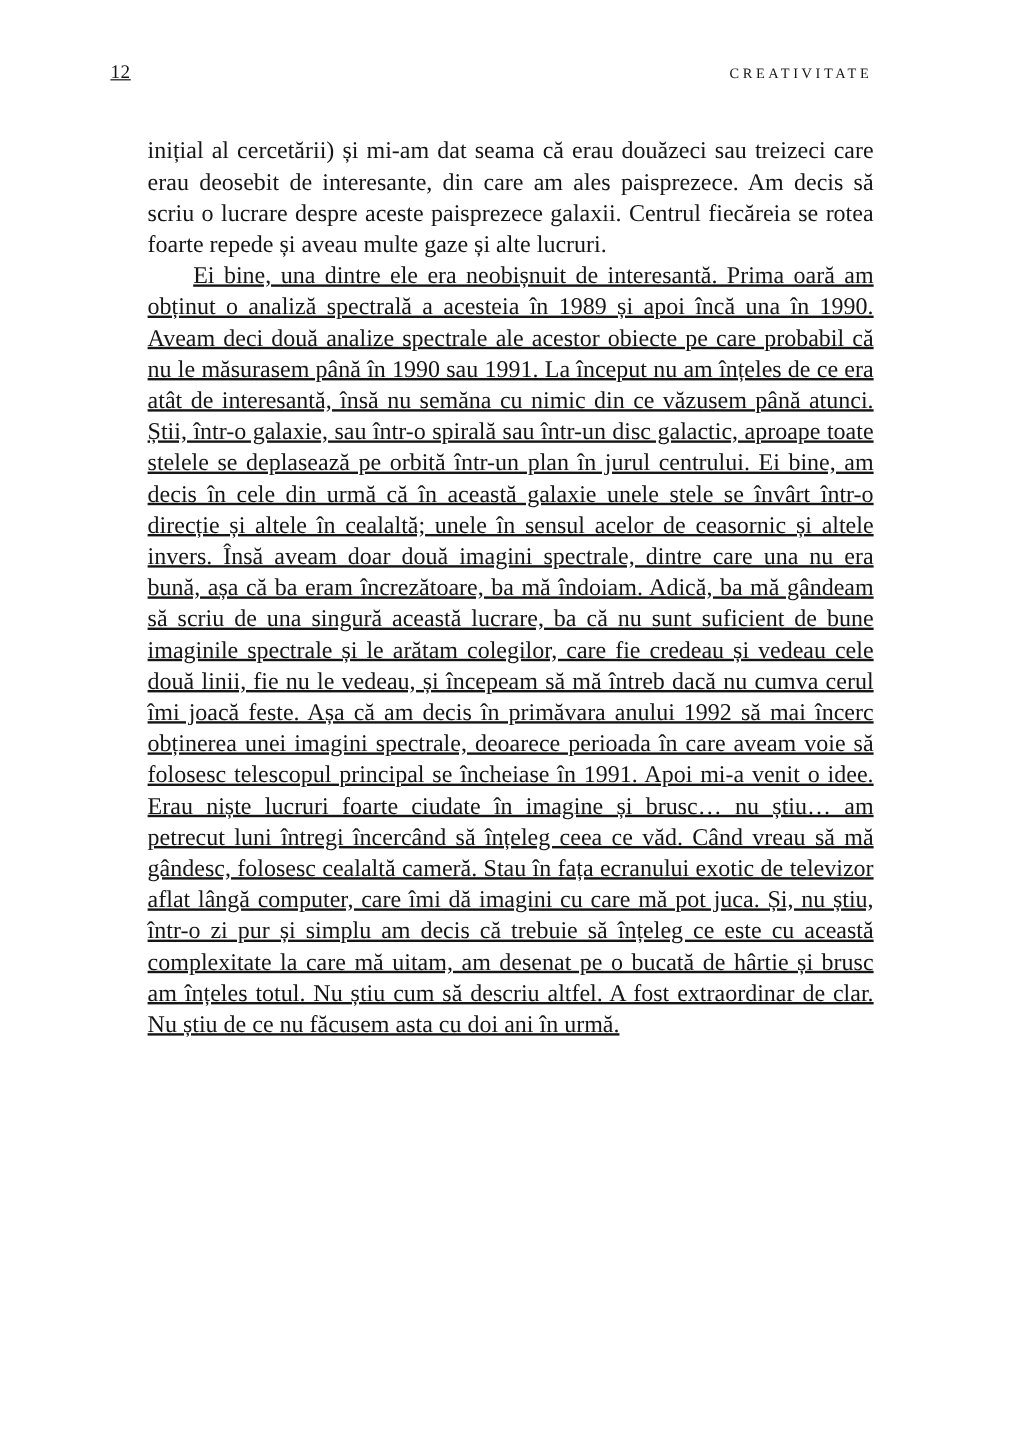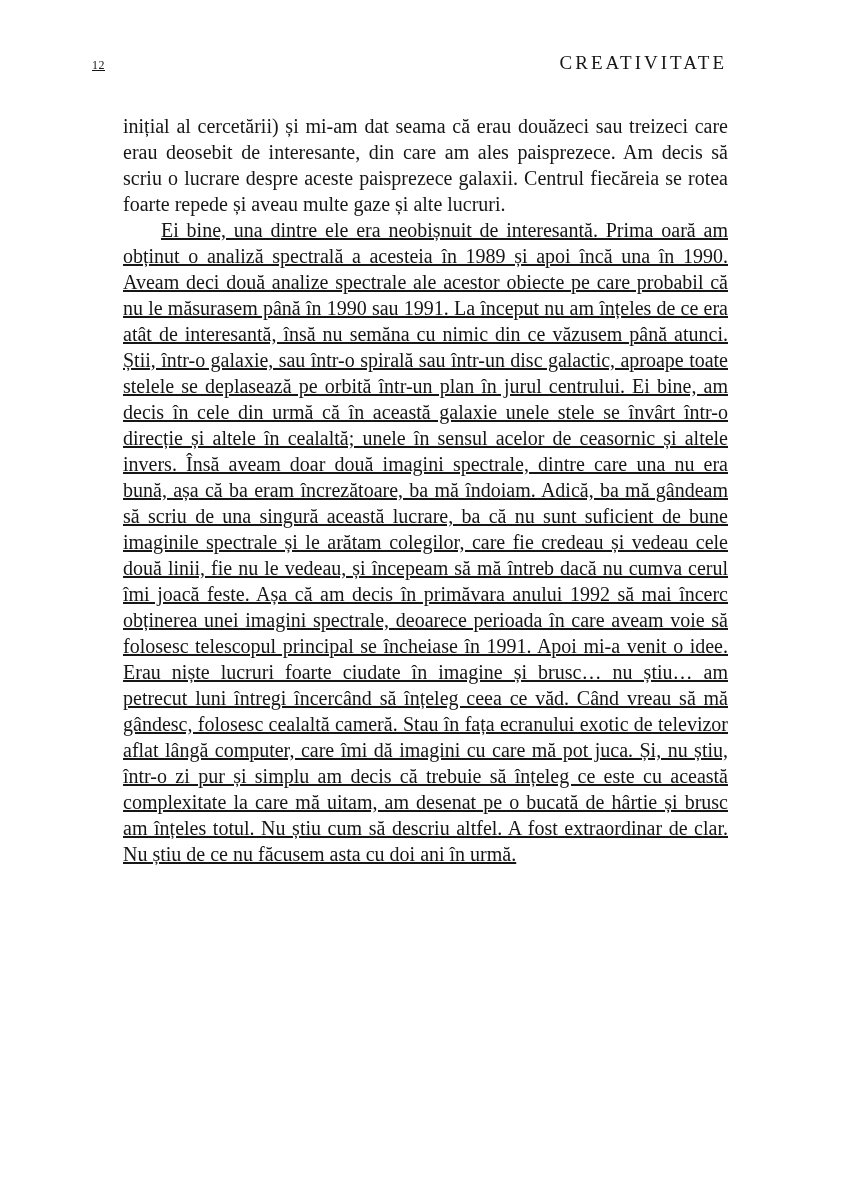--- a/index.html
+++ b/index.html
@@ -23,26 +23,26 @@
   .page-header {
     position: absolute;
     top: 52px;
     left: 92px;
     width: 635px;
     display: flex;
     justify-content: space-between;
     align-items: baseline;
   }
   .page-number {
-    font-size: 12px;
+    font-size: 16px;
     letter-spacing: 0.5px;
     text-decoration: underline;
   }
   .running-title {
-    font-size: 19px;
+    font-size: 12px;
     letter-spacing: 3px;
     text-transform: uppercase;
   }
   .text-block {
     position: absolute;
     top: 113px;
     left: 123px;
     width: 605px;
     font-size: 20px;
     line-height: 26px;

